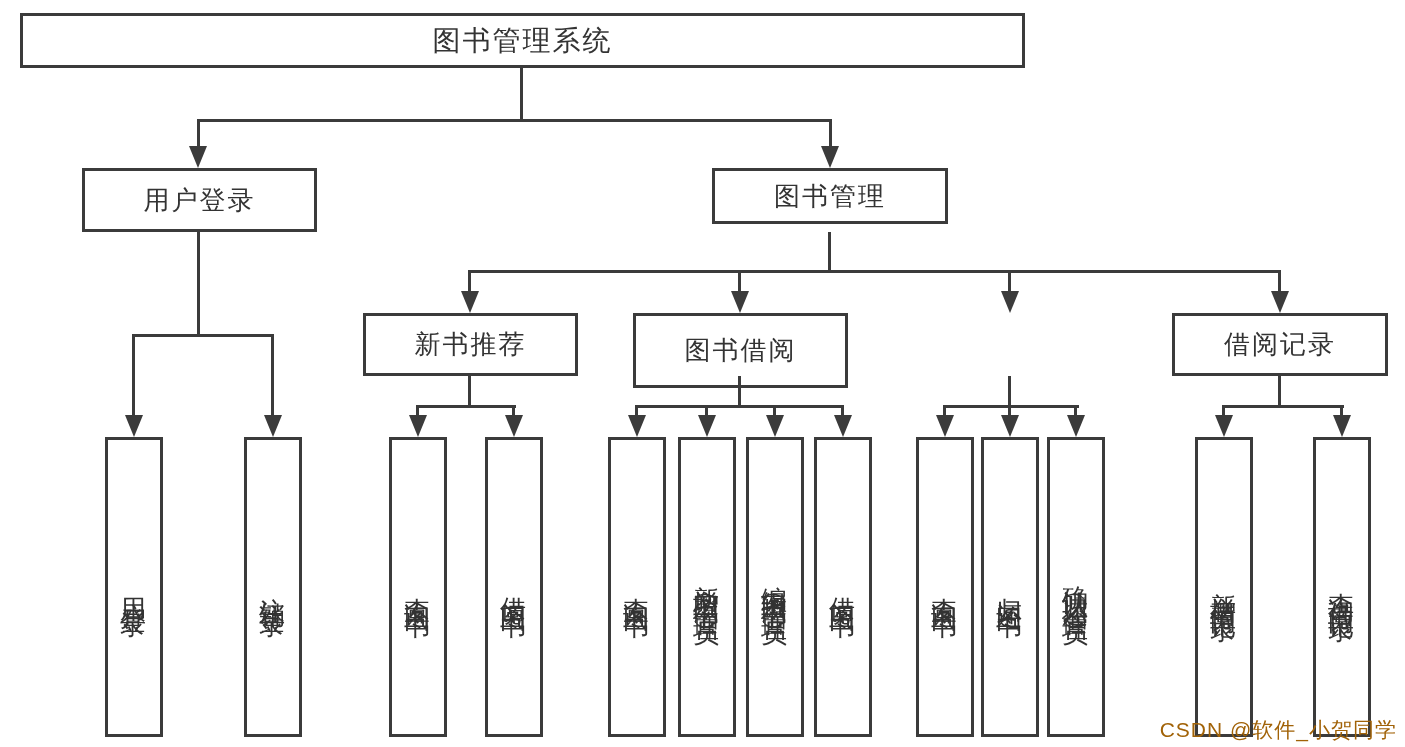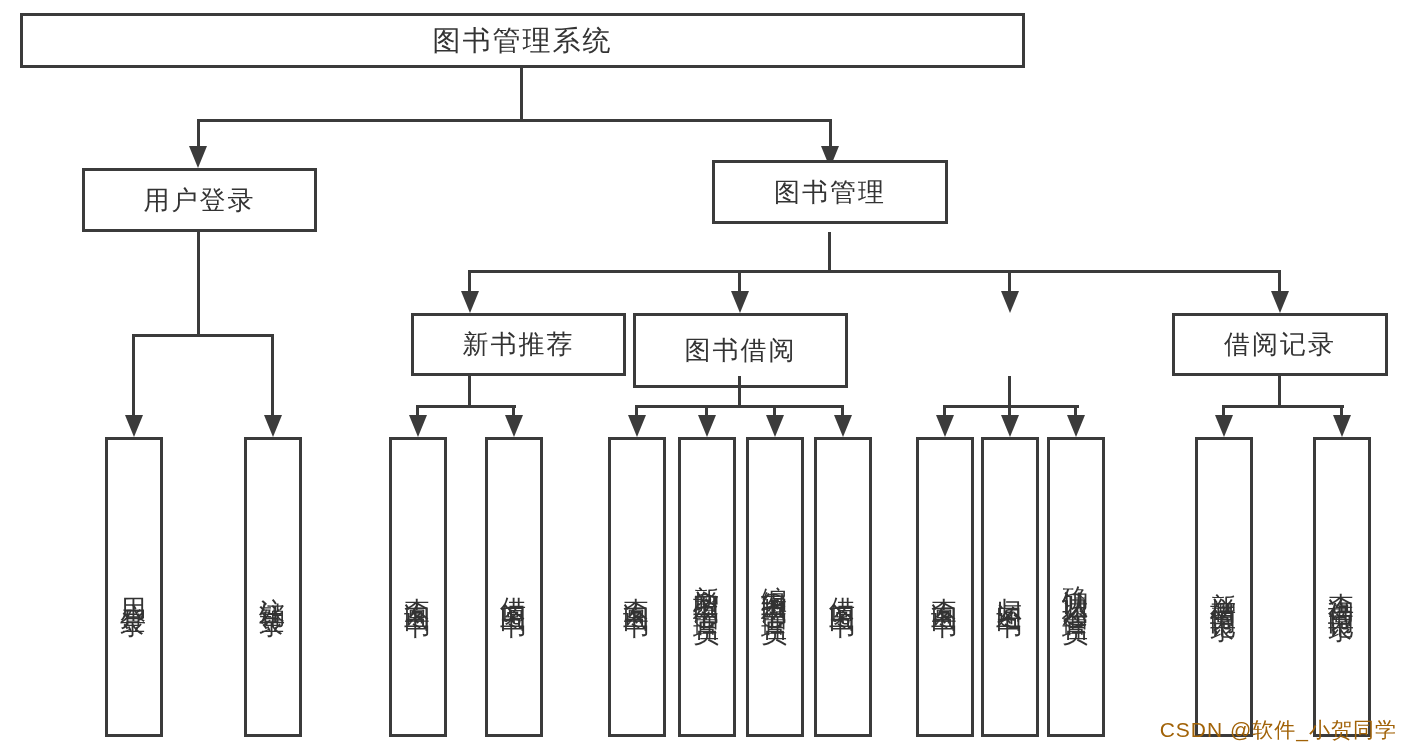--- a/index.html
+++ b/index.html
@@ -76,21 +76,21 @@
   <div class="vline" style="left:520px; top:68px; height:51px;"></div>
   <div class="hline" style="left:197px; top:119px; width:635px;"></div>
   <div class="vline" style="left:197px; top:119px; height:29px;"></div>
   <div class="arrow" style="left:189px; top:146px;"></div>
   <div class="vline" style="left:829px; top:119px; height:29px;"></div>
   <div class="arrow" style="left:821px; top:146px;"></div>
 
   <div class="hbox" style="left:82px; top:168px; width:235px; height:64px;">
     <span>用户登录</span>
   </div>
-  <div class="hbox" style="left:712px; top:160px; width:236px; height:64px;">
+  <div class="hbox" style="left:712px; top:168px; width:236px; height:56px;">
     <span>图书管理</span>
   </div>
 
   <div class="vline" style="left:197px; top:232px; height:102px;"></div>
   <div class="hline" style="left:132px; top:334px; width:142px;"></div>
   <div class="vline" style="left:132px; top:334px; height:81px;"></div>
   <div class="arrow" style="left:125px; top:415px;"></div>
   <div class="vline" style="left:271px; top:334px; height:81px;"></div>
   <div class="arrow" style="left:264px; top:415px;"></div>
 
@@ -98,21 +98,21 @@
   <div class="hline" style="left:468px; top:270px; width:813px;"></div>
   <div class="vline" style="left:468px; top:270px; height:21px;"></div>
   <div class="arrow" style="left:461px; top:291px;"></div>
   <div class="vline" style="left:738px; top:270px; height:21px;"></div>
   <div class="arrow" style="left:731px; top:291px;"></div>
   <div class="vline" style="left:1008px; top:270px; height:21px;"></div>
   <div class="arrow" style="left:1001px; top:291px;"></div>
   <div class="vline" style="left:1278px; top:270px; height:21px;"></div>
   <div class="arrow" style="left:1271px; top:291px;"></div>
 
-  <div class="hbox" style="left:363px; top:313px; width:215px; height:63px;margin-left:48px;">
+  <div class="hbox" style="left:363px; top:313px; width:215px; height:63px;">
     <span>新书推荐</span>
   </div>
   <div class="hbox" style="left:633px; top:313px; width:215px; height:75px;">
     <span>图书借阅</span>
   </div>
   <div class="hbox" style="left:1172px; top:313px; width:216px; height:63px;">
     <span>借阅记录</span>
   </div>
 
   <div class="vline" style="left:468px; top:376px; height:31px;"></div>

